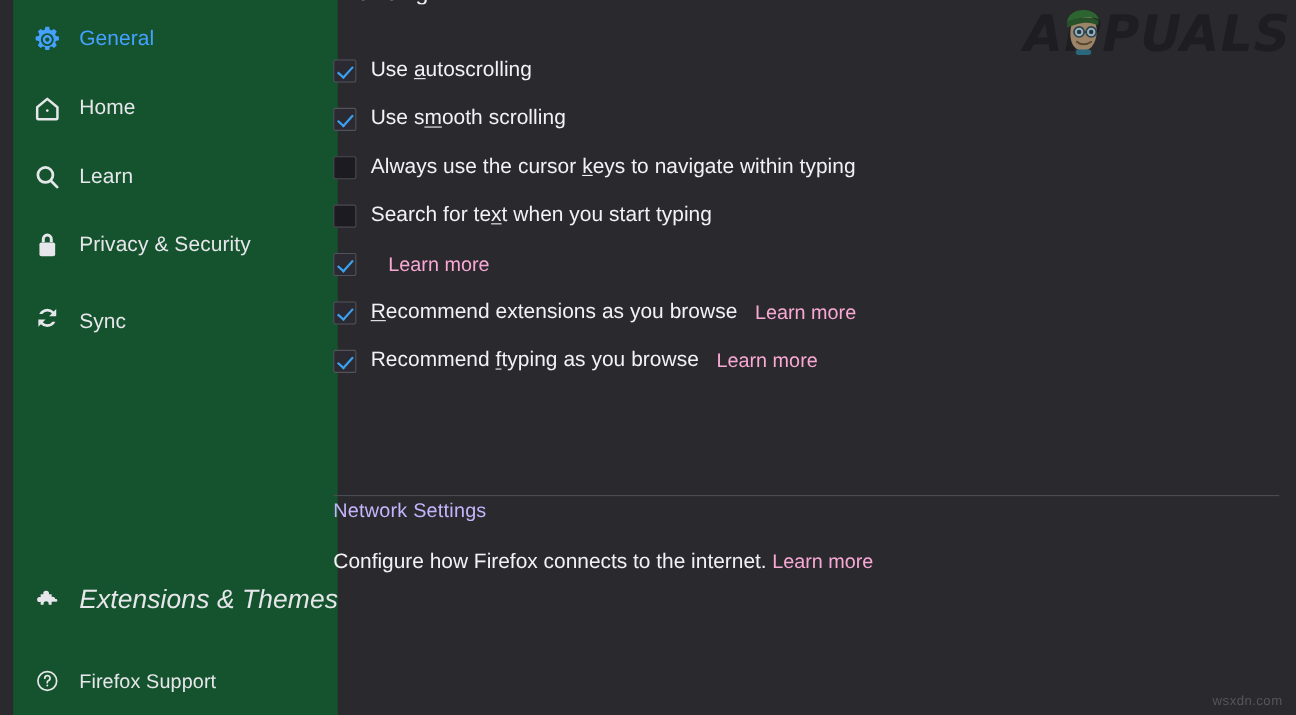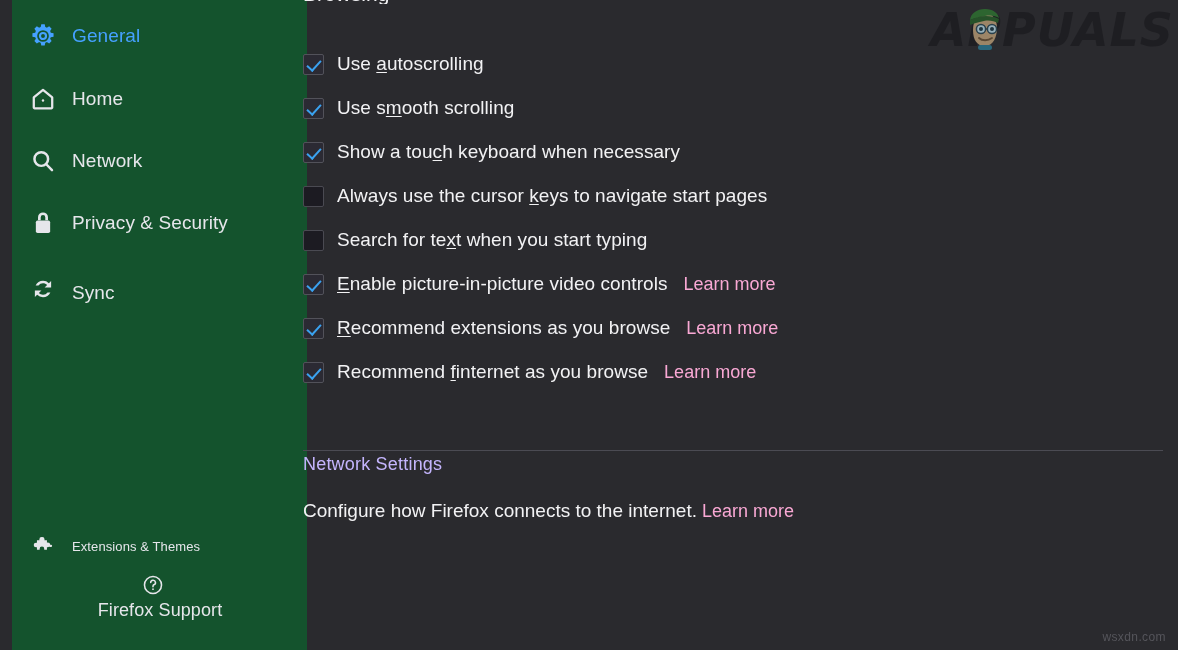--- a/index.html
+++ b/index.html
@@ -230,21 +230,21 @@
       <span class="nav-label">Home</span>
     </div>
 
     <div class="nav-item" style="top:142px;">
       <span class="nav-icon">
         <svg width="26" height="26" viewBox="0 0 24 24" fill="none" stroke="#e6e6eb" stroke-width="2.3" stroke-linecap="round">
           <circle cx="10.4" cy="10.2" r="6.3"></circle>
           <line x1="15" y1="15" x2="20.3" y2="20.4"></line>
         </svg>
       </span>
-      <span class="nav-label">Network</span>
+      <span class="nav-label">Learn</span>
     </div>
 
     <div class="nav-item" style="top:204px;">
       <span class="nav-icon">
         <svg width="26" height="26" viewBox="0 0 24 24" fill="#e6e6eb">
           <path d="M12 2.2a4.6 4.6 0 0 0-4.6 4.6v2.6h2.5V6.8a2.1 2.1 0 1 1 4.2 0v2.6h2.5V6.8A4.6 4.6 0 0 0 12 2.2z"></path>
           <rect x="5.4" y="9.6" width="13.2" height="11.6" rx="1.6"></rect>
         </svg>
       </span>
       <span class="nav-label">Privacy &amp; Security</span>
@@ -260,24 +260,24 @@
       <span class="nav-label">Sync</span>
     </div>
 
     <div class="nav-item" style="top:527px;">
       <span class="nav-icon">
         <svg width="22" height="22" viewBox="0 0 24 24" fill="#e6e6eb">
           <path d="M10.6 2.2a2.6 2.6 0 0 0-2.6 2.6c0 .3.06.6.16.86H5.4v2.9c-.3-.13-.63-.2-.98-.2a2.55 2.55 0 0 0 0 5.1c.35 0 .68-.07.98-.2v2.9h3.1a2.5 2.5 0 0 1-.2-.97 2.55 2.55 0 0 1 5.1 0c0 .35-.07.68-.2.97h3.1v-3.1c.3.13.63.2.98.2a2.55 2.55 0 0 0 0-5.1c-.35 0-.68.07-.98.2V5.66h-2.76c.1-.27.16-.56.16-.86a2.6 2.6 0 0 0-2.6-2.6z"></path>
           <rect x="18.6" y="10.5" width="3.3" height="2.6" rx="1.2"></rect>
         </svg>
       </span>
-      <span class="nav-label" style="font-size:13px;">Extensions &amp; Themes</span>
-    </div>
-
-    <div class="nav-item" style="top:570px;flex-direction:column;">
+      <span class="nav-label" style="font-size:24px;font-style:italic;">Extensions &amp; Themes</span>
+    </div>
+
+    <div class="nav-item" style="top:600px;">
       <span class="nav-icon">
         <svg width="22" height="22" viewBox="0 0 24 24" fill="none" stroke="#e6e6eb" stroke-width="1.7">
           <circle cx="12" cy="12" r="9.3"></circle>
           <path d="M9.5 9.3a2.6 2.6 0 1 1 3.4 2.5c-.6.25-.9.8-.9 1.5v.5" stroke-linecap="round"></path>
           <circle cx="12" cy="16.6" r="0.95" fill="#e6e6eb" stroke="none"></circle>
         </svg>
       </span>
       <span class="nav-label" style="font-size:18px;">Firefox Support</span>
     </div>
 
@@ -292,50 +292,45 @@
       <div class="check-row">
         <span class="cbox checked"></span>
         <span class="check-label"><span>Use </span><span class="akey">a</span><span>utoscrolling</span></span>
       </div>
 
       <div class="check-row">
         <span class="cbox checked"></span>
         <span class="check-label"><span>Use s</span><span class="akey">m</span><span>ooth scrolling</span></span>
       </div>
 
-      <div class="check-row">
-        <span class="cbox checked"></span>
-        <span class="check-label"><span>Show a tou</span><span class="akey">c</span><span>h keyboard when necessary</span></span>
-      </div>
 
       <div class="check-row">
         <span class="cbox unchecked"></span>
-        <span class="check-label"><span>Always use the cursor </span><span class="akey">k</span><span>eys to navigate start pages</span></span>
+        <span class="check-label"><span>Always use the cursor </span><span class="akey">k</span><span>eys to navigate within typing</span></span>
       </div>
 
       <div class="check-row">
         <span class="cbox unchecked"></span>
         <span class="check-label"><span>Search for te</span><span class="akey">x</span><span>t when you start typing</span></span>
       </div>
 
       <div class="check-row">
         <span class="cbox checked"></span>
-        <span class="check-label"><span></span><span class="akey">E</span><span>nable picture-in-picture video controls</span></span>
         <a class="learn">Learn more</a>
       </div>
 
       <div class="check-row">
         <span class="cbox checked"></span>
         <span class="check-label"><span></span><span class="akey">R</span><span>ecommend extensions as you browse</span></span>
         <a class="learn">Learn more</a>
       </div>
 
       <div class="check-row">
         <span class="cbox checked"></span>
-        <span class="check-label"><span>Recommend </span><span class="akey">f</span><span>internet as you browse</span></span>
+        <span class="check-label"><span>Recommend </span><span class="akey">f</span><span>typing as you browse</span></span>
         <a class="learn">Learn more</a>
       </div>
 
     </div>
 
     <hr class="divider">
 
     <h2 id="network-title">Network Settings</h2>
 
     <div id="network-desc">

